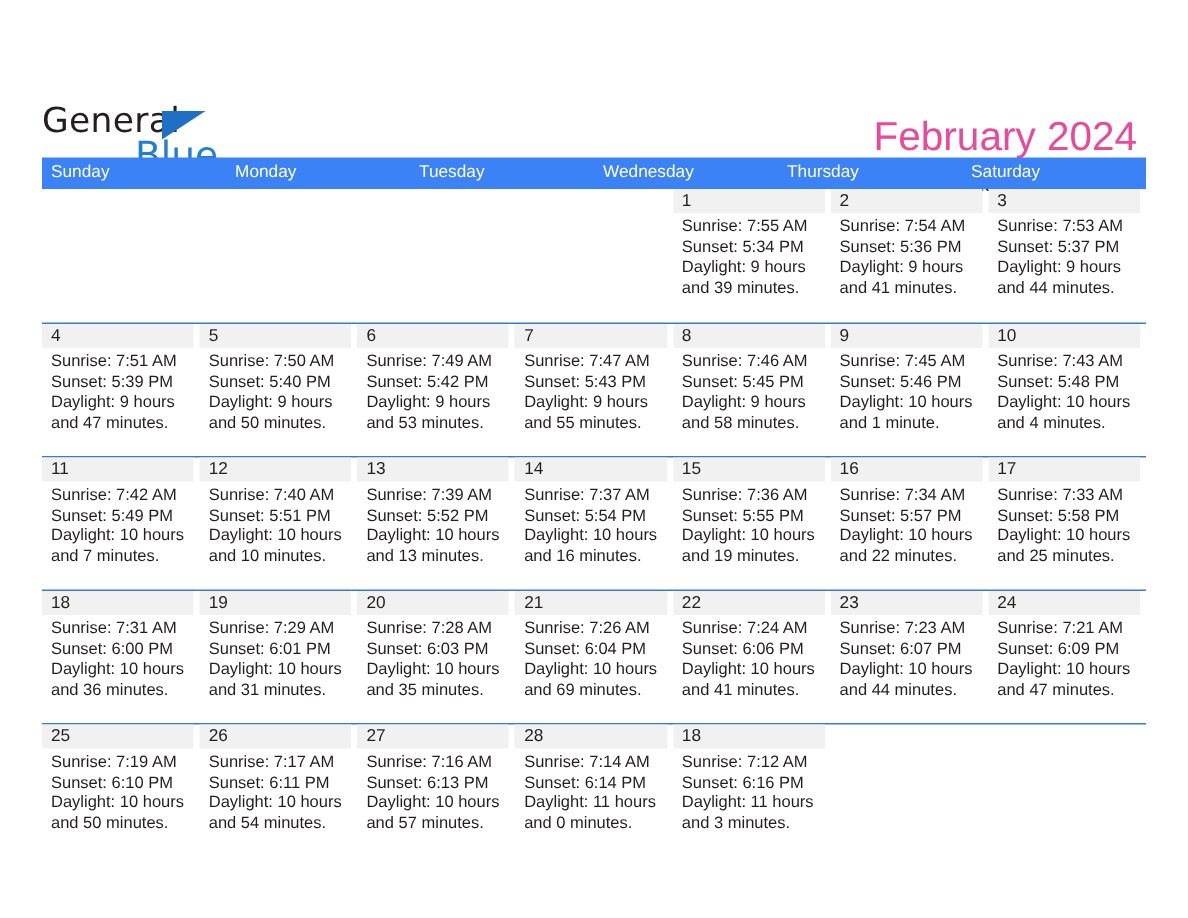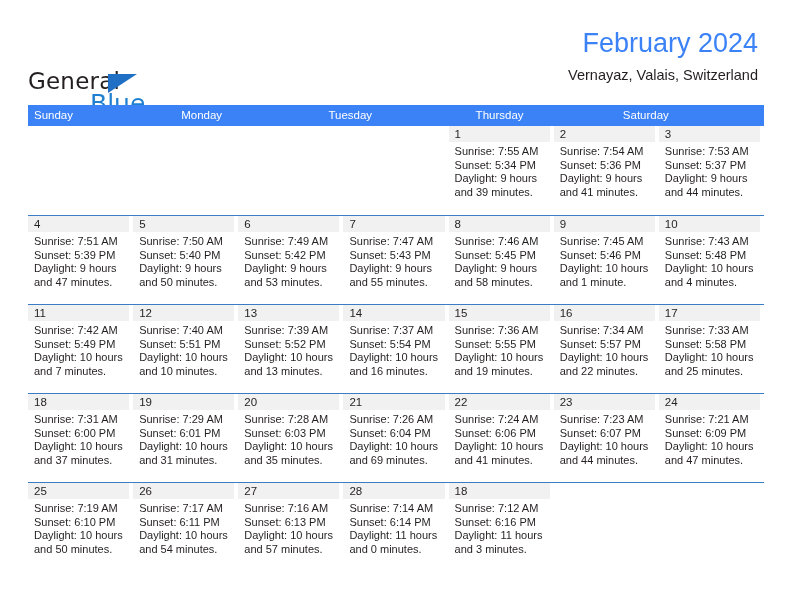--- a/index.html
+++ b/index.html
@@ -67,23 +67,24 @@
   }
   .title-block {
     position: absolute;
     right: 0;
     top: 0;
     text-align: right;
   }
   .cal-title {
     font-size: 27px;
     line-height: 34px;
-    color: #3b82f6;
+    color: #ec4899;
     font-weight: 400;
     white-space: nowrap;
+    margin-top: 48px;
   }
   .cal-subtitle {
     margin-top: 6px;
     font-size: 14.5px;
     line-height: 18px;
     color: #231f20;
     font-weight: 400;
     white-space: nowrap;
   }
 
@@ -164,20 +165,21 @@
       <div class="cal-subtitle">Vernayaz, Valais, Switzerland</div>
     </div>
 
   </div>
 
   <div class="calendar">
     <div class="dow-row" id="dow-row">
         <div class="dow">Sunday</div>
         <div class="dow">Monday</div>
         <div class="dow">Tuesday</div>
+        <div class="dow">Wednesday</div>
         <div class="dow">Thursday</div>
         <div class="dow">Saturday</div>
       </div>
     <div id="weeks-container">
         <div class="week first">
           <div class="cell blank">
             <div class="daynum"></div>
           </div>
           <div class="cell blank">
             <div class="daynum"></div>
@@ -346,21 +348,21 @@
             </div>
           </div>
         </div>
         <div class="week">
           <div class="cell">
             <div class="daynum">18</div>
             <div class="cell-info">
               <div>Sunrise: 7:31 AM</div>
               <div>Sunset: 6:00 PM</div>
               <div>Daylight: 10 hours</div>
-              <div>and 37 minutes.</div>
+              <div>and 36 minutes.</div>
             </div>
           </div>
           <div class="cell">
             <div class="daynum">19</div>
             <div class="cell-info">
               <div>Sunrise: 7:29 AM</div>
               <div>Sunset: 6:01 PM</div>
               <div>Daylight: 10 hours</div>
               <div>and 31 minutes.</div>
             </div>

